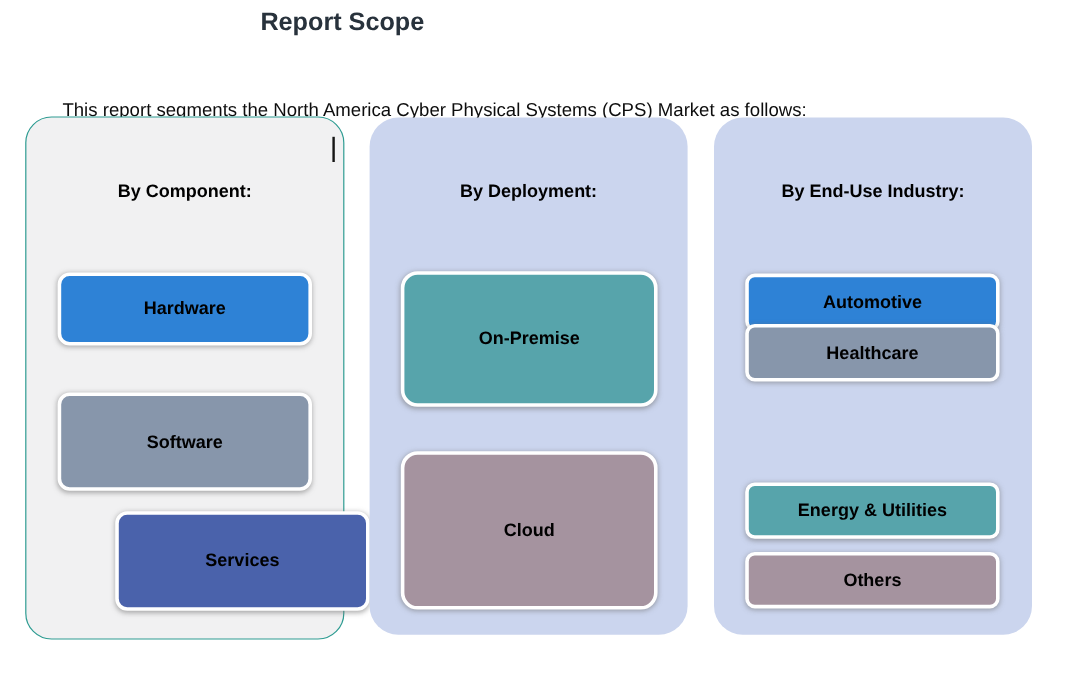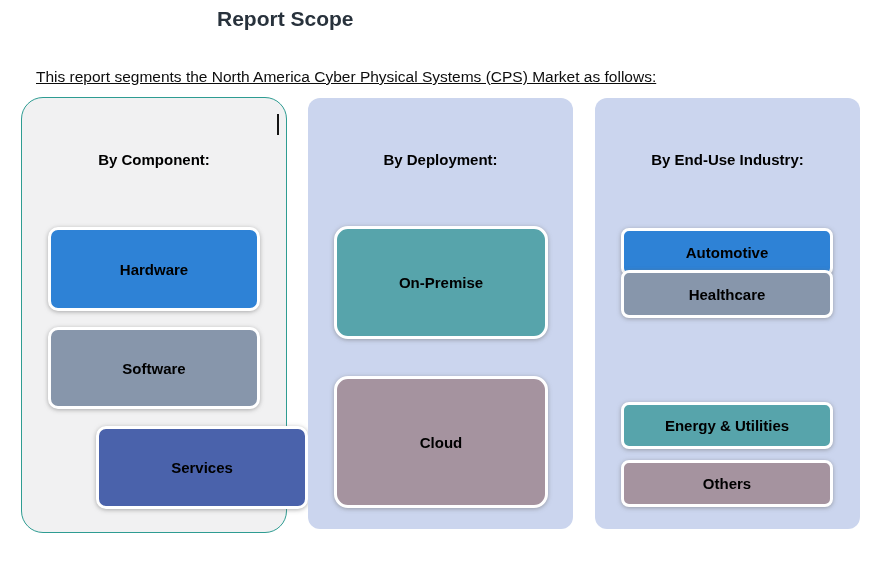--- a/index.html
+++ b/index.html
@@ -5,26 +5,26 @@
   html,body { margin:0; padding:0; background:#fff; }
   .stage {
     position:relative; width:893px; height:571px; background:#ffffff;
     font-family:"Liberation Sans", sans-serif; overflow:hidden;
   }
   .title {
     position:absolute; left:217px; top:7px; margin:0;
     font-size:21px; font-weight:bold; color:#28323c;
   }
   .intro {
-    position:absolute; left:36px; top:68px; margin:0;
-    font-size:15.5px; color:#0d0d0d;text-decoration:underline;
+    position:absolute; left:36px; top:68px; margin:16px;
+    font-size:15.5px; color:#0d0d0d;
   }
   .panel {
     position:absolute; top:98px; width:265px; height:431px;
-    border-radius:12px; box-sizing:border-box;
+    border-radius:24px; box-sizing:border-box;
   }
   .panel-left {
     left:21px; top:97px; width:266px; height:436px;
     background:#f1f1f2; border:1.5px solid #2e9c92; border-radius:22px;
   }
   .panel-mid   { left:308px; background:#cbd5ee; }
   .panel-right { left:595px; background:#cbd5ee; }
   .panel h2 {
     position:absolute; top:53px; left:0; right:0; margin:0;
     text-align:center; font-size:15px; font-weight:bold; color:#000;
@@ -33,21 +33,21 @@
     position:absolute; left:255px; top:16px; width:2px; height:21px;
     background:#151515;
   }
   .btn {
     position:absolute; display:flex; align-items:center; justify-content:center;
     font-weight:bold; font-size:15px; color:#000; text-align:center;
     border:3px solid #ffffff; border-radius:10px; box-sizing:border-box;
     box-shadow:0 1px 4px rgba(110,110,110,0.55);
   }
   .c1 .btn { left:26px; width:212px; }
-  .c1-b1 { top:129px; height:84px; }
+  .c1-b1 { top:129px; height:61px; }
   .c1-b2 { top:229px; height:82px; }
   .c1-b3 { top:328px; height:83px;margin-left:48px; }
 
   .c2 .btn { left:26px; width:214px; border-radius:14px; }
   .c2-b1 { top:128px; height:113px; }
   .c2-b2 { top:278px; height:132px; }
 
   .c3 .btn { left:26px; width:212px; border-radius:8px; }
   .c3-b1 { top:130px; height:48px; }
   .c3-b2 { top:172px; height:48px; }

